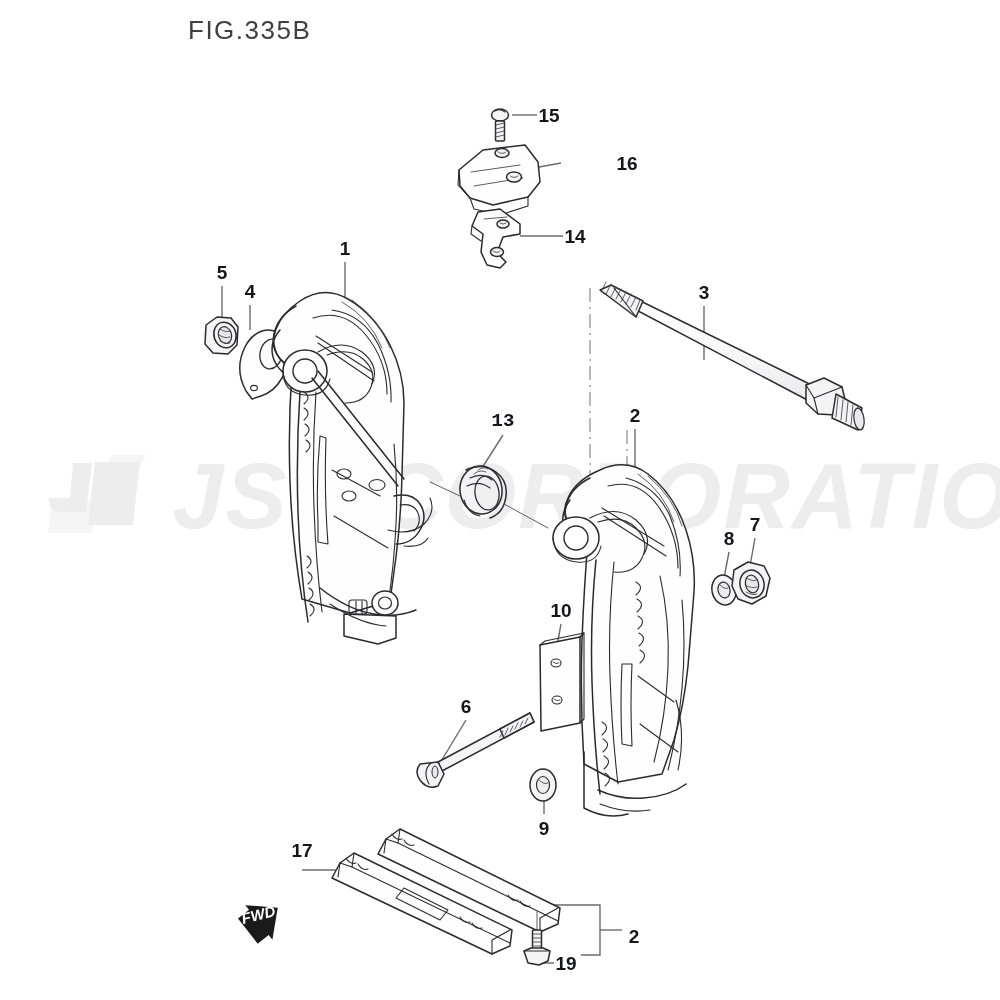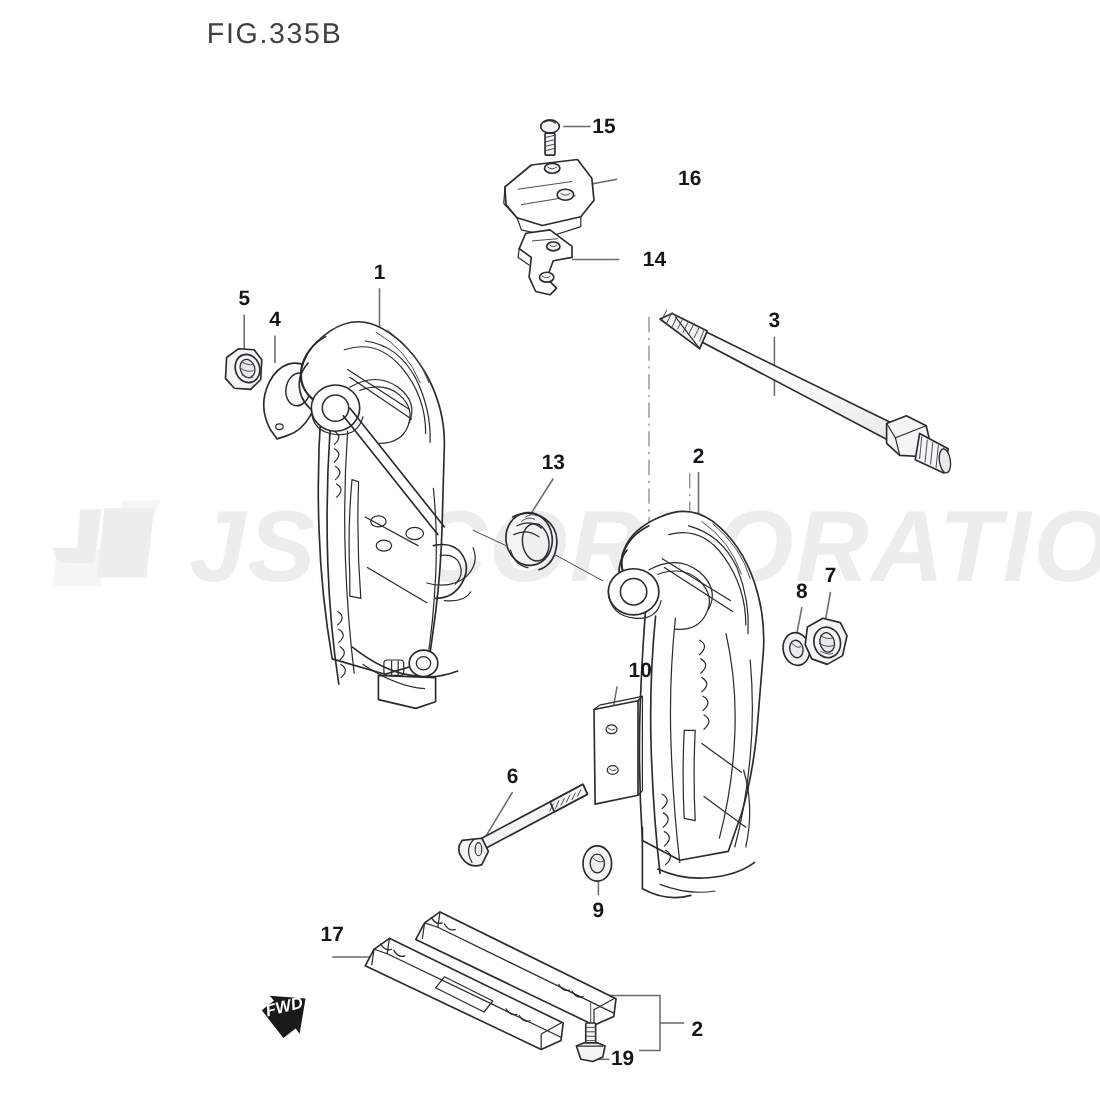--- a/index.html
+++ b/index.html
@@ -434,23 +434,23 @@
   <div id="label-layer">
     <div class="part-label" style="left:345px; top:248px;">1</div>
     <div class="part-label" style="left:635px; top:415px;">2</div>
     <div class="part-label" style="left:704px; top:292px;">3</div>
     <div class="part-label" style="left:250px; top:291px;">4</div>
     <div class="part-label" style="left:222px; top:272px;">5</div>
     <div class="part-label" style="left:466px; top:706px;">6</div>
     <div class="part-label" style="left:755px; top:524px;">7</div>
     <div class="part-label" style="left:729px; top:538px;">8</div>
     <div class="part-label" style="left:544px; top:828px;">9</div>
-    <div class="part-label" style="left:561px; top:610px;margin-left:21px;">10</div>
+    <div class="part-label" style="left:561px; top:610px;">10</div>
     <div class="part-label" style="left:634px; top:936px;">2</div>
     <div class="part-label" style="left:566px; top:963px;">19</div>
-    <div class="part-label" style="left:503px; top:421px;">13</div>
-    <div class="part-label" style="left:575px; top:236px;margin-left:20px;">14</div>
+    <div class="part-label" style="left:503px; top:421px;font-family:Liberation Mono, monospace;">13</div>
+    <div class="part-label" style="left:575px; top:236px;">14</div>
     <div class="part-label" style="left:549px; top:115px;">15</div>
     <div class="part-label" style="left:599px; top:163px;margin-left:28px;">16</div>
     <div class="part-label" style="left:302px; top:850px;">17</div>
   </div>
 
 </div>
 
 </body></html>

